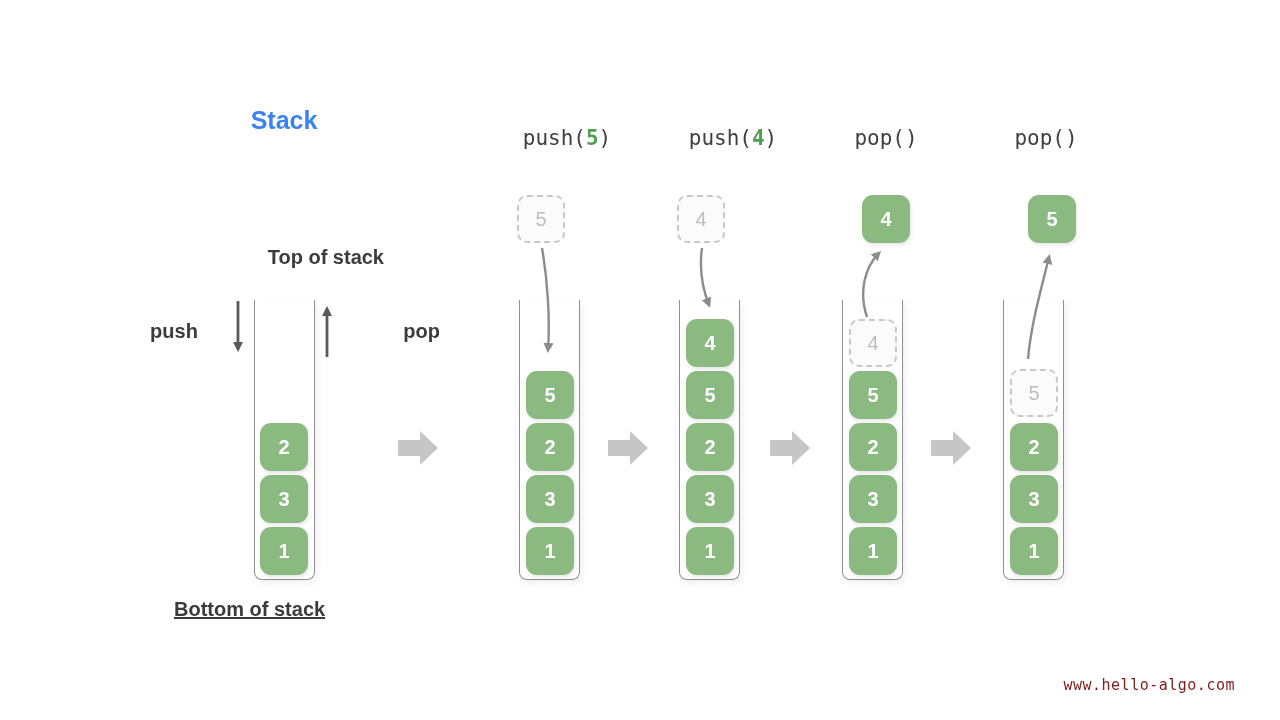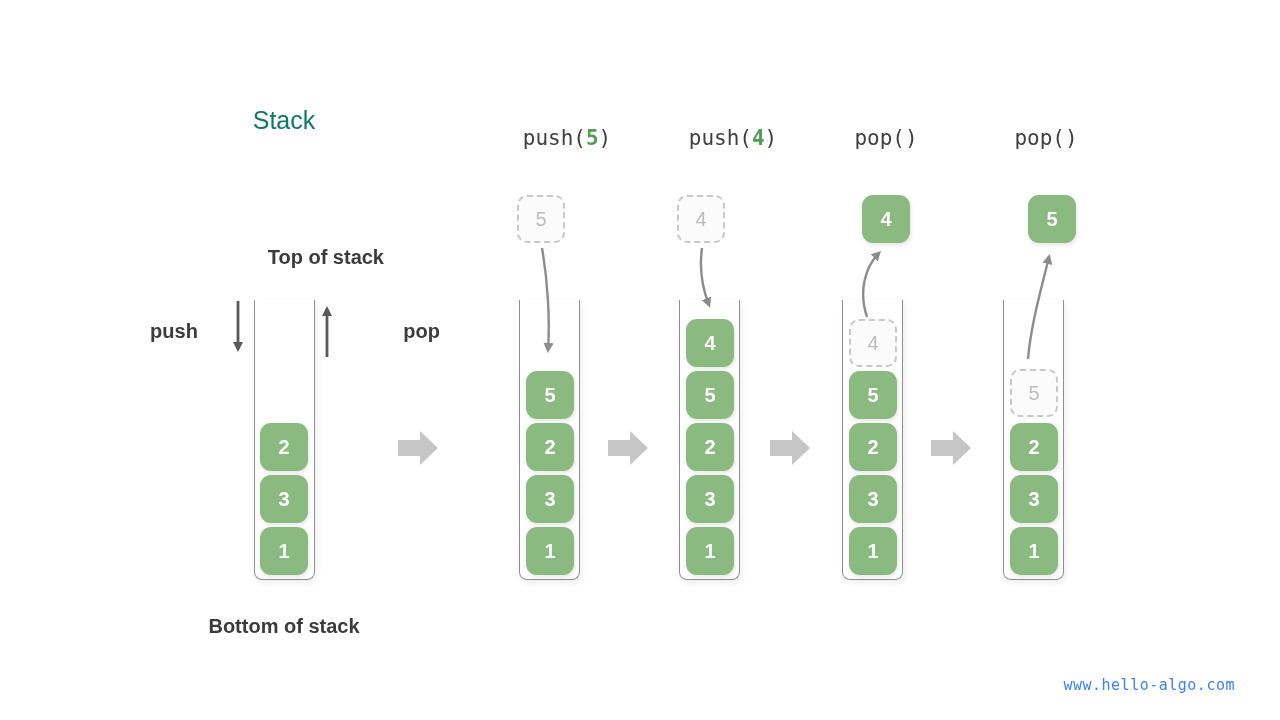--- a/index.html
+++ b/index.html
@@ -3,25 +3,25 @@
 <meta charset="utf-8">
 <style>
   html,body{margin:0;padding:0;background:#ffffff;}
   .canvas{
     position:relative;width:1280px;height:720px;background:#ffffff;overflow:hidden;
     font-family:"Liberation Sans",sans-serif;
   }
   .overlay{position:absolute;left:0;top:0;width:1280px;height:720px;pointer-events:none;}
   .title{
     position:absolute;left:204px;top:106px;width:160px;text-align:center;
-    font-size:25px;font-weight:normal;color:#0f766e;
+    font-size:25px;font-weight:bold;color:#3b82f6;
   }
   .lbl{position:absolute;font-size:20px;font-weight:bold;color:#3b3b3b;}
   .top-label{left:184px;top:246px;width:200px;text-align:right;}
-  .bottom-label{left:174px;top:615px;width:220px;text-align:center;}
+  .bottom-label{left:174px;top:598px;width:220px;text-align:left;text-decoration:underline;}
   .push-label{left:124px;top:320px;width:100px;text-align:center;}
   .pop-label{left:340px;top:320px;width:100px;text-align:right;}
   .op{
     position:absolute;top:126px;width:200px;text-align:center;
     font-family:"DejaVu Sans Mono",monospace;font-size:21px;color:#3f3f3f;white-space:pre;
   }
   .op .arg{color:#4f9e52;font-weight:bold;}
   .container{
     position:absolute;top:300px;width:61px;height:280px;box-sizing:border-box;
     border-left:1.5px solid #8f8f8f;border-right:1.5px solid #8f8f8f;border-bottom:1.5px solid #8f8f8f;
@@ -37,21 +37,21 @@
     box-shadow:1px 2px 4px rgba(0,0,0,0.10);
   }
   .ghost{
     position:absolute;width:48px;height:48px;box-sizing:border-box;
     background:#fbfbfb;border:2px dashed #c8c8c8;border-radius:10px;
     display:flex;align-items:center;justify-content:center;
     font-size:20px;font-weight:400;color:#bdbdbd;
   }
   .watermark{
     position:absolute;right:45px;bottom:26px;
-    font-family:"DejaVu Sans Mono",monospace;font-size:15px;color:#3b82f6;letter-spacing:0.5px;margin-top:15px;
+    font-family:"DejaVu Sans Mono",monospace;font-size:15px;color:#7f1d1d;letter-spacing:0.5px;margin-top:15px;
   }
 </style>
 </head>
 <body>
 
 <div class="canvas">
 
   <svg class="overlay" width="1280" height="720" viewBox="0 0 1280 720">
     <defs>
       <marker id="ah-dark" viewBox="0 0 10 10" refX="7" refY="5" markerWidth="10" markerHeight="10" orient="auto" markerUnits="userSpaceOnUse">

